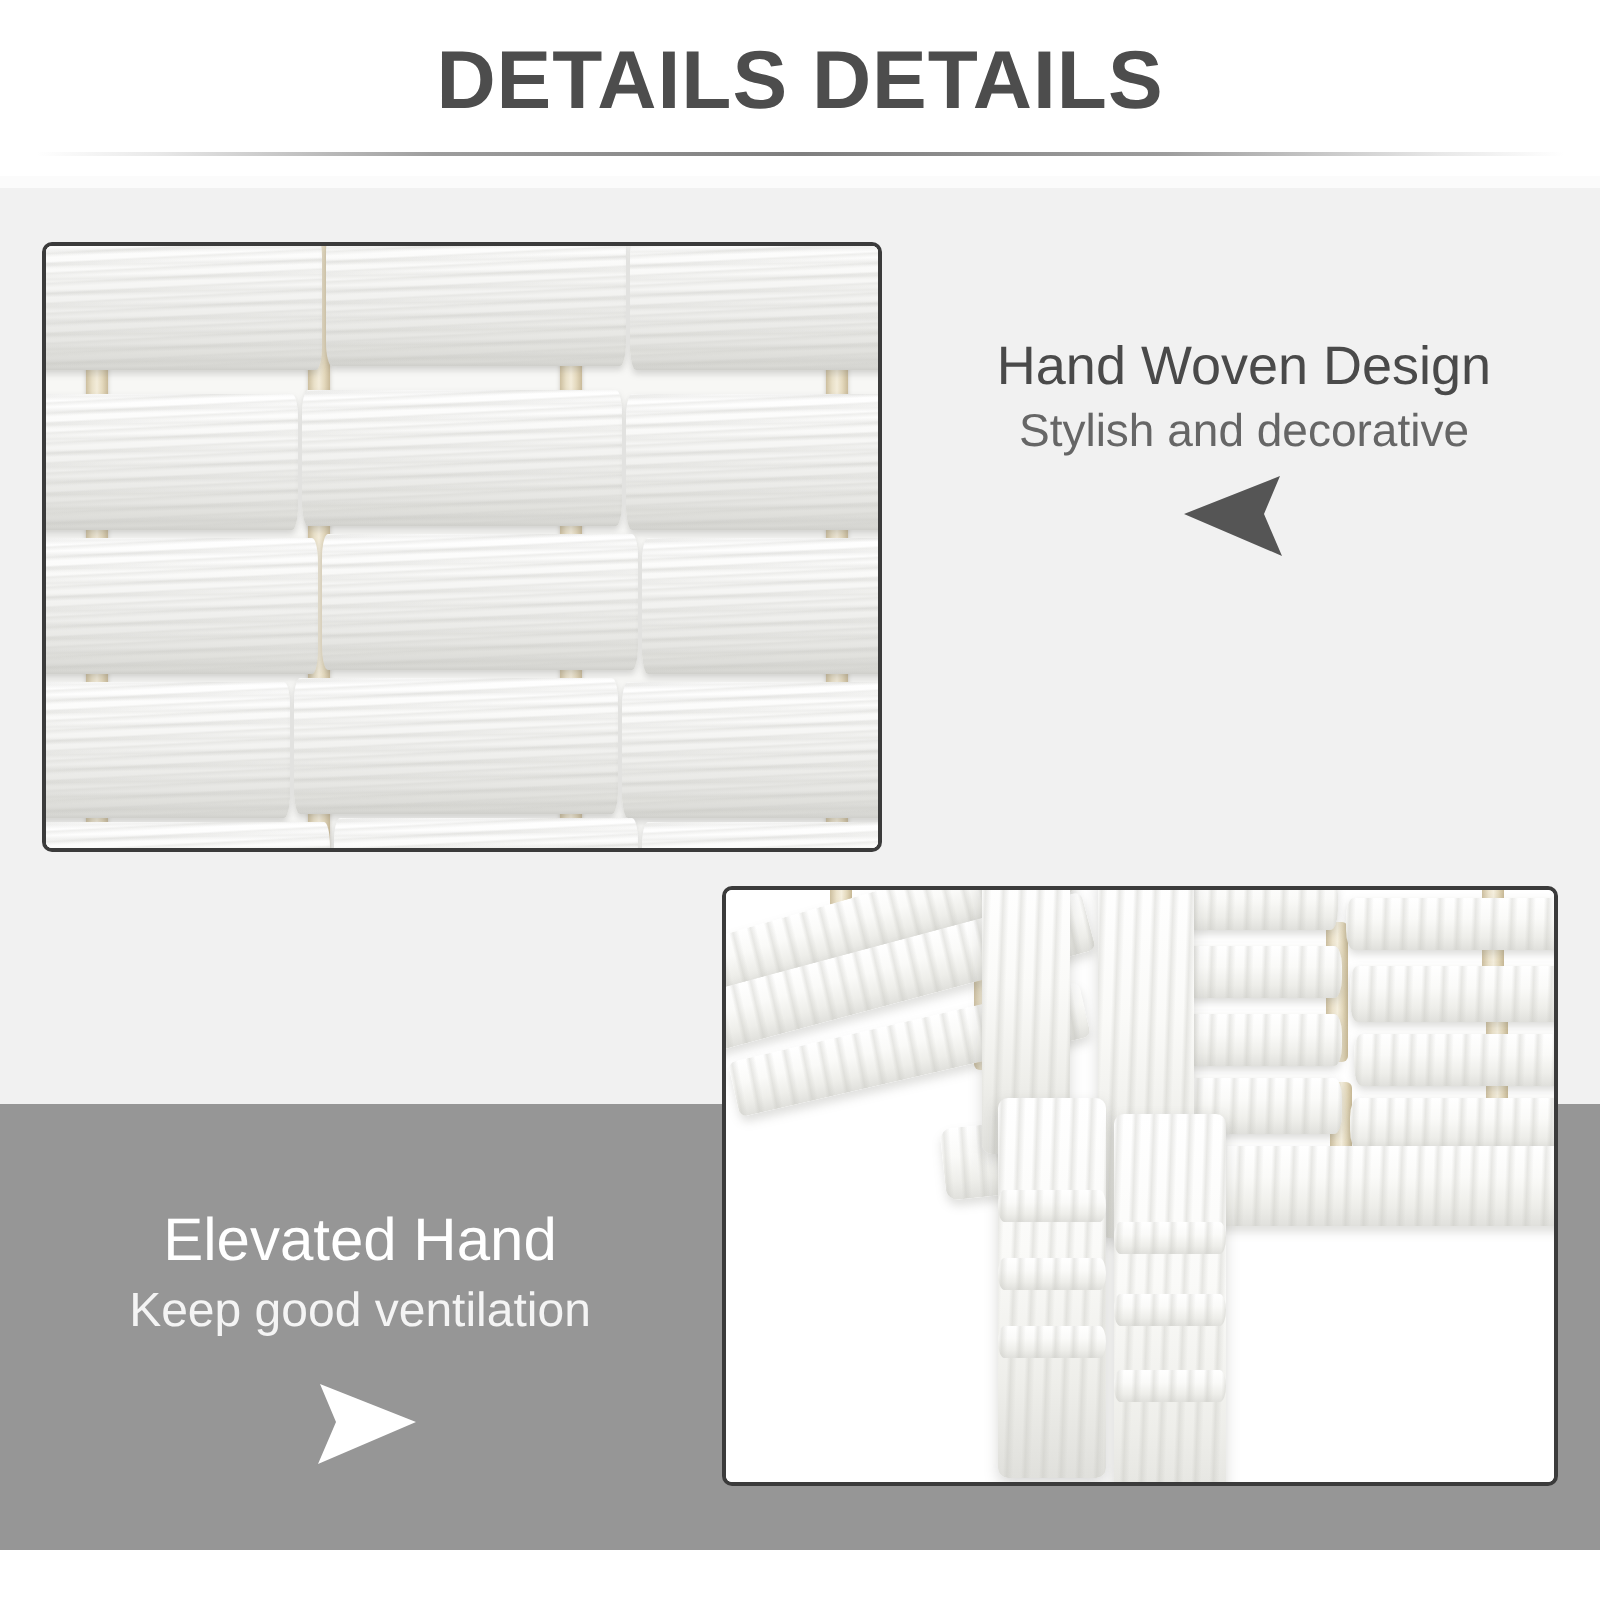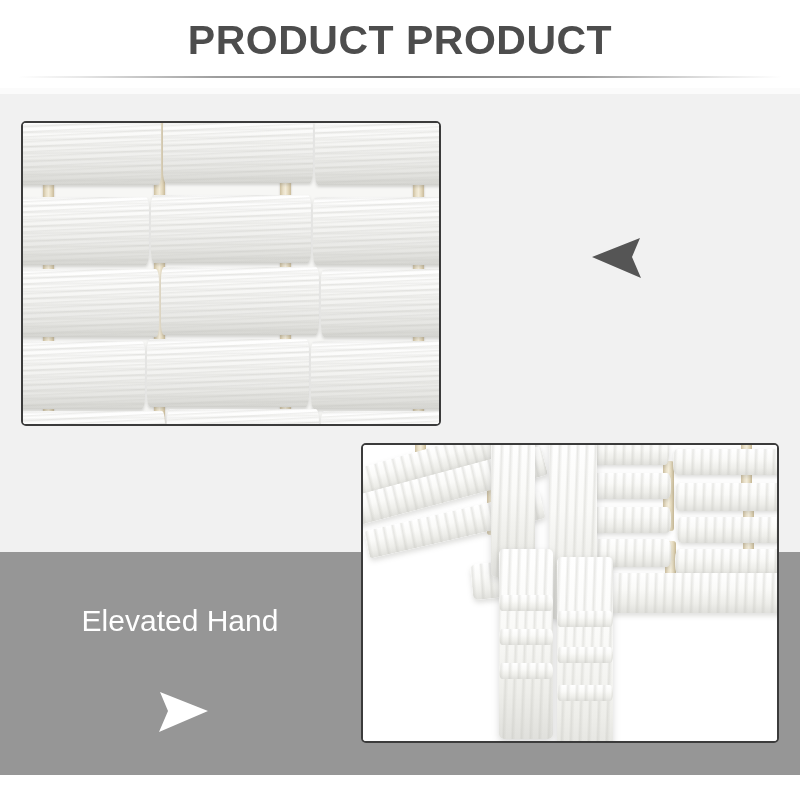--- a/index.html
+++ b/index.html
@@ -252,21 +252,21 @@
 </style>
 </head>
 <body>
 
 <div class="page">
 
   <div class="light-panel"></div>
   <div class="white-top-strip"></div>
   <div class="gray-band"></div>
 
-  <div class="page-title">PRODUCT PRODUCT</div>
+  <div class="page-title">DETAILS DETAILS</div>
   <div class="title-divider"></div>
 
   <div class="photo photo-weave">
     <div class="weave-stage">
 
       <div class="dowel" style="left:20px;"></div>
       <div class="dowel" style="left:131px;"></div>
       <div class="dowel" style="left:257px;"></div>
       <div class="dowel" style="left:390px;"></div>
 
@@ -328,28 +328,33 @@
 
       <div class="slat rope-wrap" style="left:136px; top:150px; width:54px; height:16px; box-shadow:none;"></div>
       <div class="slat rope-wrap" style="left:136px; top:184px; width:54px; height:16px; box-shadow:none;"></div>
       <div class="slat rope-wrap" style="left:136px; top:218px; width:54px; height:16px; box-shadow:none;"></div>
       <div class="slat rope-wrap" style="left:194px; top:166px; width:56px; height:16px; box-shadow:none;"></div>
       <div class="slat rope-wrap" style="left:194px; top:202px; width:56px; height:16px; box-shadow:none;"></div>
       <div class="slat rope-wrap" style="left:194px; top:240px; width:56px; height:16px; box-shadow:none;"></div>
     </div>
   </div>
 
+  <div class="callout-right">
+    <div class="headline">Hand Woven Design</div>
+    <div class="subline">Stylish and decorative</div>
+  </div>
   <div class="arrow arrow-left-dark">
     <svg width="64" height="44" viewBox="0 0 64 44" xmlns="http://www.w3.org/2000/svg">
       <path d="M4 21 L52 2 L44 21 L53 42 Z" fill="#555555"></path>
     </svg>
   </div>
 
   <div class="callout-left">
     <div class="headline">Elevated Hand</div>
+    <div class="subline">Keep good ventilation</div>
   </div>
   <div class="arrow arrow-right-white">
     <svg width="64" height="44" viewBox="0 0 64 44" xmlns="http://www.w3.org/2000/svg">
       <path d="M60 21 L12 2 L20 21 L11 42 Z" fill="#ffffff"></path>
     </svg>
   </div>
 
 </div>
 
 </body></html>

